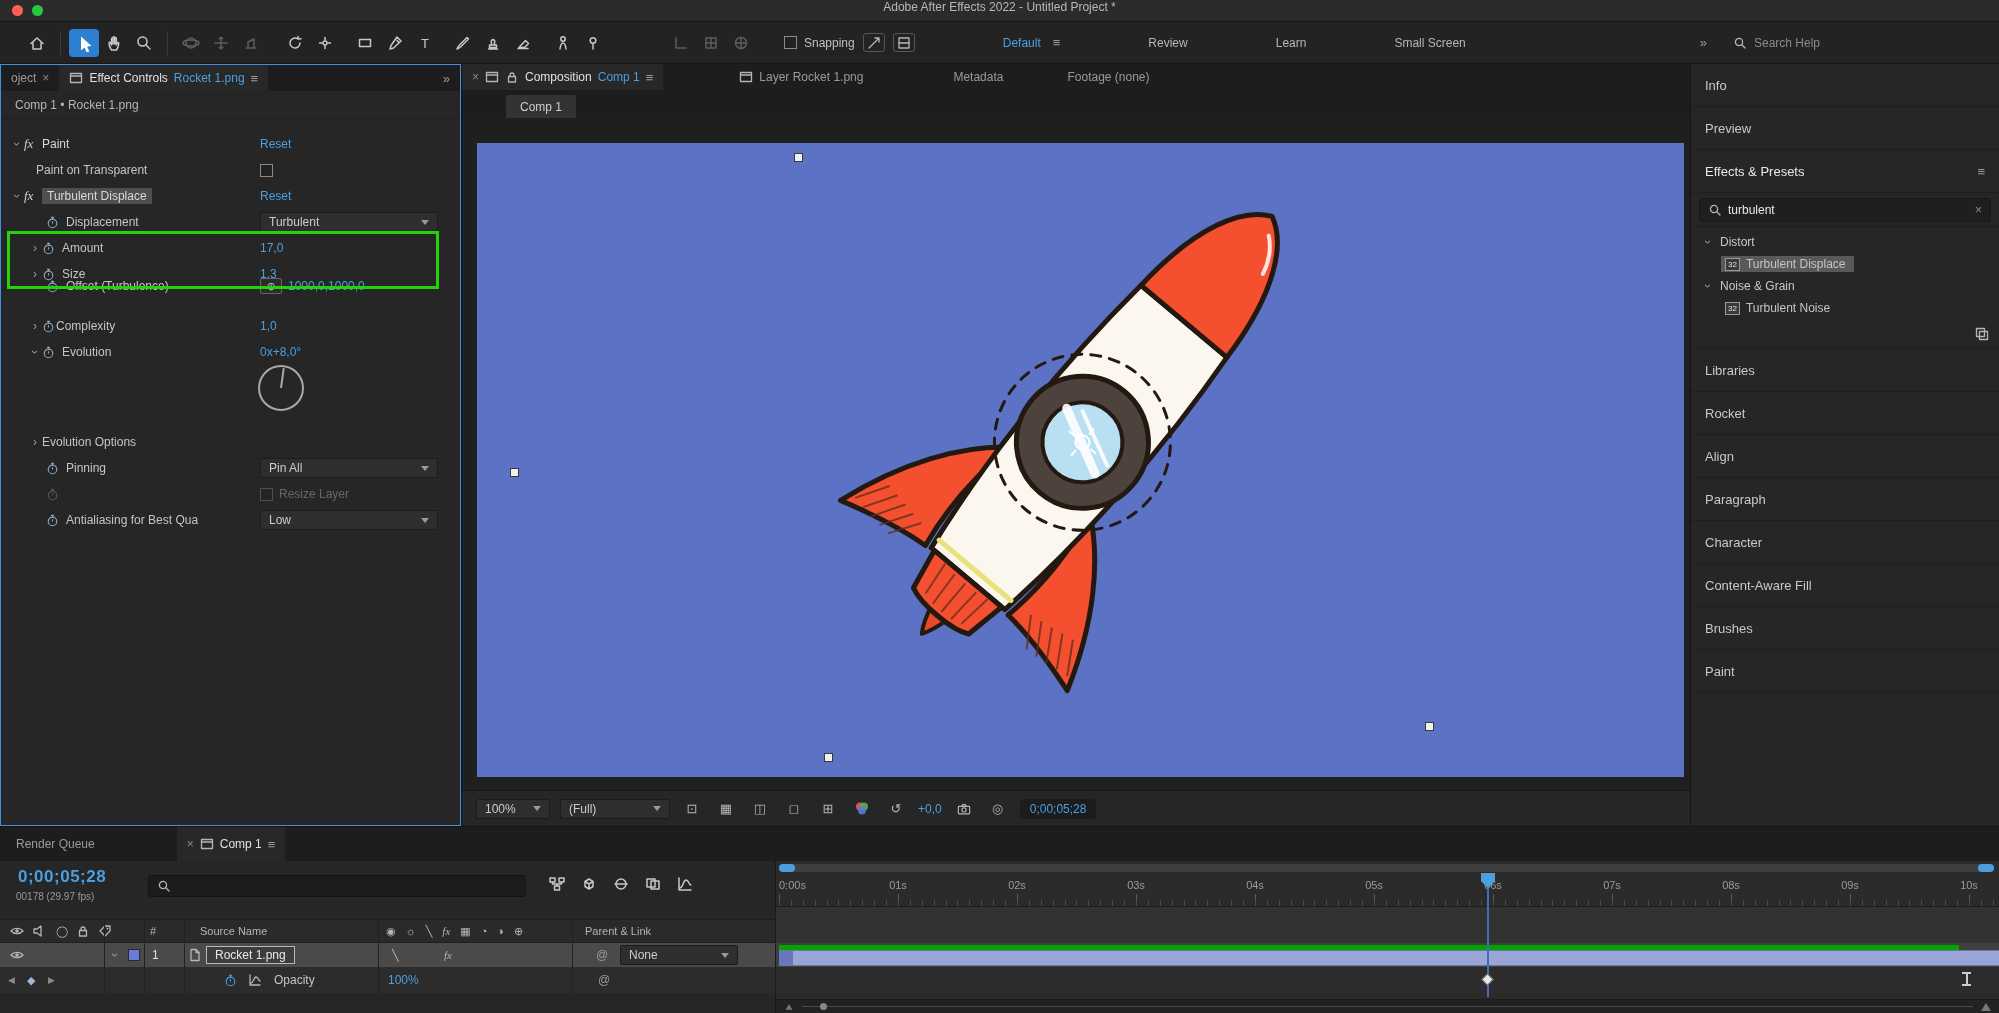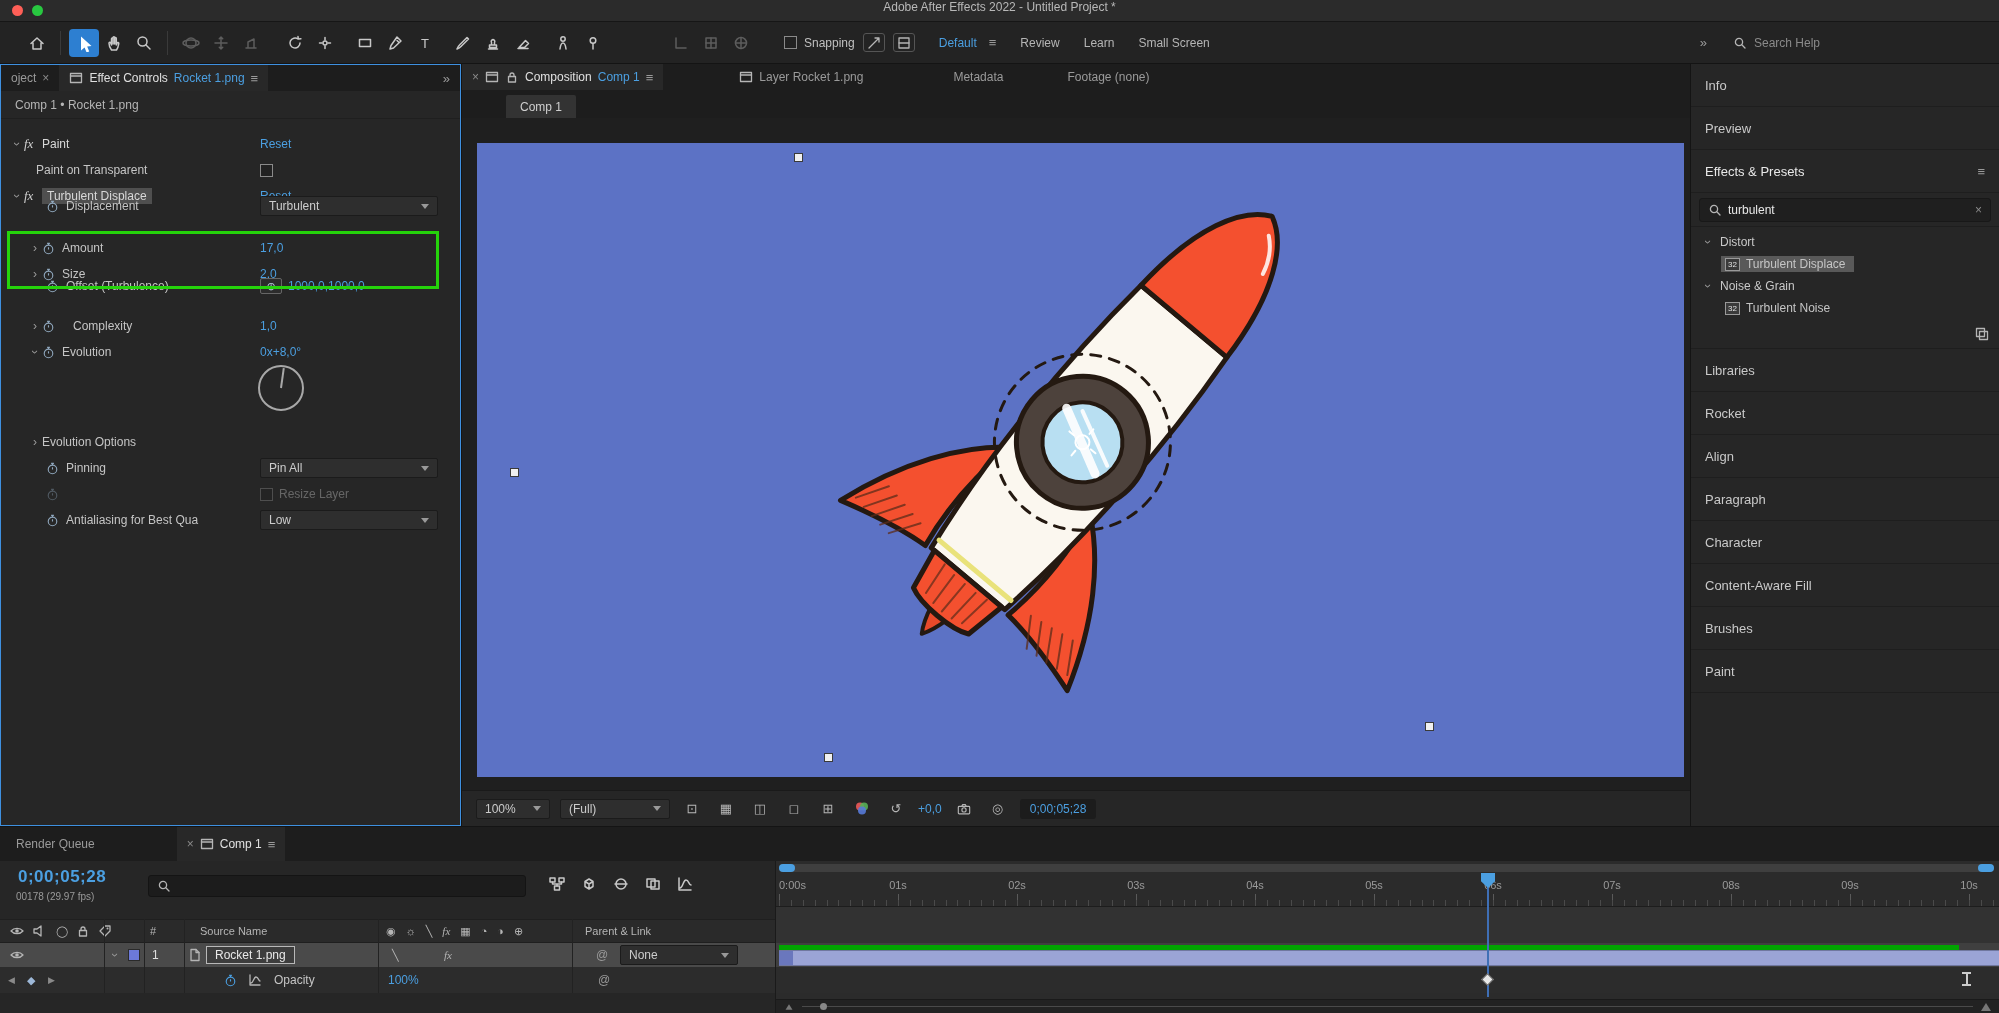--- a/index.html
+++ b/index.html
@@ -15,21 +15,21 @@
 .titlebar{left:0;top:0;width:100%;height:22px;background:#2b2b2b;border-bottom:1px solid #161616;display:flex;align-items:flex-start;justify-content:center}
 .titlebar .title{font-size:12px;color:#b8b8b8}
 .tl-dots{position:absolute;left:12px;top:5px;display:flex;gap:9px}
 .dot{width:11px;height:11px;border-radius:50%}
 
 .toolbar{left:0;top:22px;width:100%;height:42px;background:#232323;border-bottom:1px solid #141414;display:flex;align-items:center;padding:0 16px 0 22px}
 .tool{width:30px;height:28px;display:flex;align-items:center;justify-content:center;border-radius:4px;flex:none}
 .tool.active{background:#2d7fd1}
 .tool.disabled{opacity:.35}
 .tbar-sep{width:1px;height:24px;background:#3a3a3a;margin:0 8px;flex:none}
-.ws{color:#b5b5b5;margin-left:24px;flex:none;cursor:default}
+.ws{color:#b5b5b5;margin-left:88px;flex:none;cursor:default}
 .ws.active{color:#4B9FE1}
 .snaplbl{color:#c0c0c0;margin-left:7px}
 .snapbox{width:22px;height:19px;border:1px solid #555;border-radius:3px;display:flex;align-items:center;justify-content:center;margin-left:8px;flex:none}
 .cb{width:13px;height:13px;border:1px solid #8a8a8a;background:#222;flex:none}
 .helpsearch{display:flex;align-items:center;gap:7px;margin-left:26px;width:250px}
 .helpsearch input{background:transparent;border:none;outline:none;color:#ddd;font-size:12px;width:200px}
 .helpsearch input::placeholder{color:#8a8a8a}
 
 .tabbar{height:26px;background:#1d1d1d;display:flex;align-items:stretch;font-size:12px;color:#9a9a9a}
 .tab{display:flex;align-items:center;gap:6px;padding:0 10px;white-space:nowrap}
@@ -304,21 +304,21 @@
       <span class="vcol">
           <span class="cb"></span>
         </span>
     </div>
     <div class="ec-row" style="top:118px;padding-left:8px">
       <span class="tw open">›</span>
       <span class="fxb">fx</span>
       <span class="efname sel">Turbulent Displace</span>
       <span class="vcol blue">Reset</span>
     </div>
-    <div class="ec-row" style="top:128px;padding-left:44px">
+    <div class="ec-row" style="top:144px;padding-left:44px">
       <svg class="sw" viewBox="0 0 14 14">
           <circle cx="7" cy="8" r="4.6"></circle>
           <path d="M7 8V5.6M5.5 1.5h3M7 1.5v1.9"></path>
         </svg>
       <span style="margin-left:7px">Displacement</span>
       <span class="vcol">
           <span class="dd">
             <span>Turbulent</span>
             <span class="car"></span>
           </span>
@@ -333,40 +333,40 @@
       <span style="margin-left:7px">Amount</span>
       <span class="vcol blue">17,0</span>
     </div>
     <div class="ec-row" style="top:196px;padding-left:26px">
       <span class="tw">›</span>
       <svg class="sw" viewBox="0 0 14 14">
           <circle cx="7" cy="8" r="4.6"></circle>
           <path d="M7 8V5.6M5.5 1.5h3M7 1.5v1.9"></path>
         </svg>
       <span style="margin-left:7px">Size</span>
-      <span class="vcol blue">2,0</span>
+      <span class="vcol blue">1,3</span>
     </div>
     <div class="ec-row" style="top:208px;padding-left:44px">
       <svg class="sw" viewBox="0 0 14 14">
           <circle cx="7" cy="8" r="4.6"></circle>
           <path d="M7 8V5.6M5.5 1.5h3M7 1.5v1.9"></path>
         </svg>
       <span style="margin-left:7px">Offset (Turbulence)</span>
       <span class="vcol">
         <span class="targetbtn">⊕</span>
         <span class="blue">1000,0,1000,0</span>
       </span>
     </div>
     <div class="ec-row" style="top:248px;padding-left:26px">
       <span class="tw">›</span>
       <svg class="sw" viewBox="0 0 14 14">
           <circle cx="7" cy="8" r="4.6"></circle>
           <path d="M7 8V5.6M5.5 1.5h3M7 1.5v1.9"></path>
         </svg>
-      <span style="margin-left:18px">Complexity</span>
+      <span style="margin-left:1px">Complexity</span>
       <span class="vcol blue">1,0</span>
     </div>
     <div class="ec-row" style="top:274px;padding-left:26px">
       <span class="tw open">›</span>
       <svg class="sw" viewBox="0 0 14 14">
           <circle cx="7" cy="8" r="4.6"></circle>
           <path d="M7 8V5.6M5.5 1.5h3M7 1.5v1.9"></path>
         </svg>
       <span style="margin-left:7px">Evolution</span>
       <span class="vcol blue">0x+8,0°</span>

